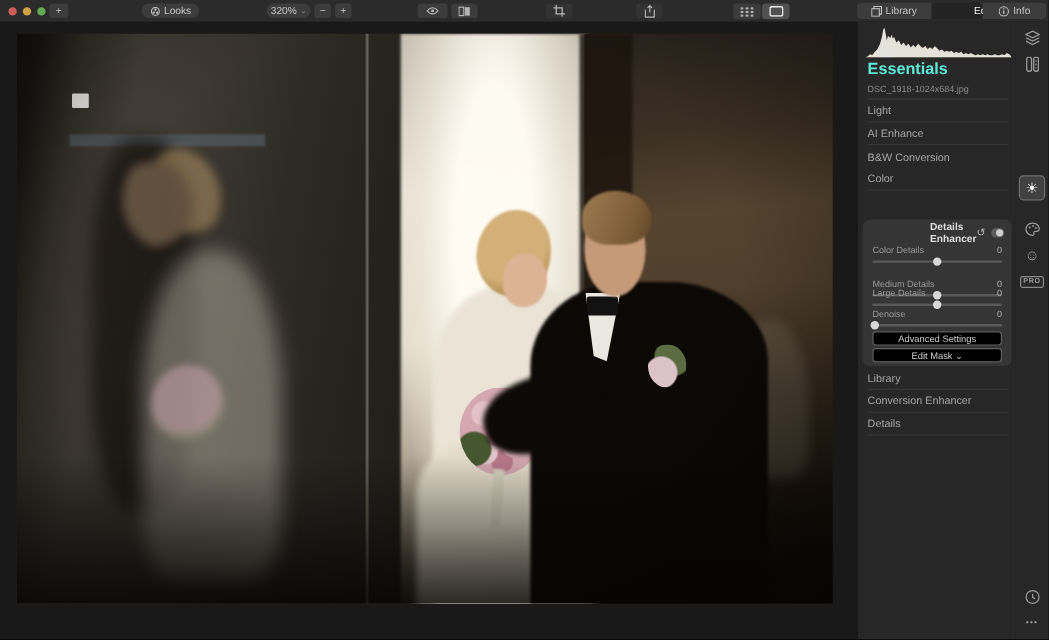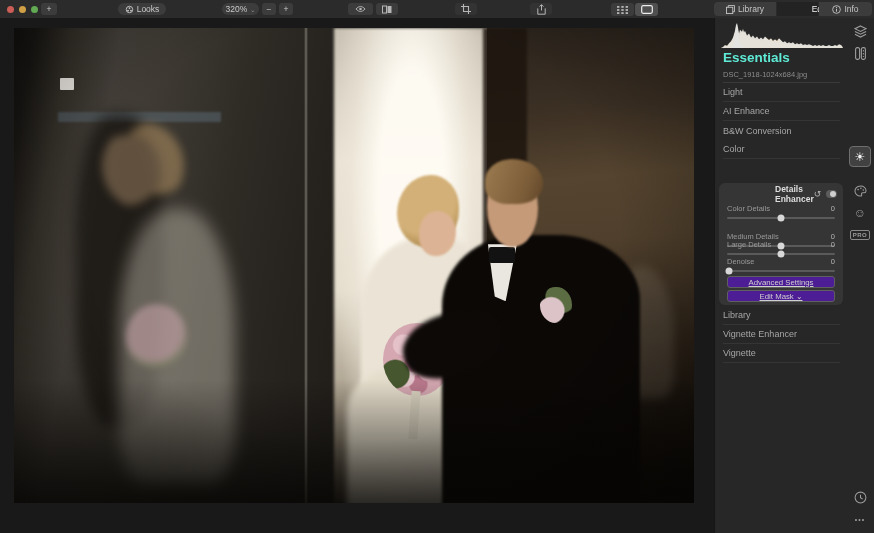--- a/index.html
+++ b/index.html
@@ -103,22 +103,22 @@
   .p-title { color:#dedede; font-size:8.5px; font-weight:bold; flex:1;padding-left:48px; }
   .reset { color:#b5b5b5; font-size:9px; margin-right:5px; line-height:10px; cursor:default; }
   .toggle { width:15px; height:8px; background:#5c5c5c; border-radius:4px; position:relative; }
   .toggle::after { content:""; position:absolute; right:1px; top:1px; width:6px; height:6px; border-radius:50%; background:#cfcfcf; }
   .sgroup { position:absolute; left:8px; right:8px; height:16px; }
   .srow { display:flex; justify-content:space-between; color:#999; font-size:7.5px; }
   .srow .sval { color:#b4b4b4; }
   .track { position:relative; margin-top:3.5px; height:2px; background:#5a5a5a; border-radius:1px; }
   .handle { position:absolute; top:50%; width:7px; height:7px; background:#d8d8d8; border-radius:50%;
             transform:translate(-50%,-50%); }
-  .pbtn { position:absolute; left:8px; width:108px; height:12px; background:#4c1d95; border:1px solid #5f5f5f;
-          border-radius:3px; color:#cfcfcf; font-size:7.8px; display:flex; align-items:center; justify-content:center;text-decoration:underline; }
+  .pbtn { position:absolute; left:8px; width:108px; height:12px; background:#000000; border:1px solid #5f5f5f;
+          border-radius:3px; color:#cfcfcf; font-size:7.8px; display:flex; align-items:center; justify-content:center; }
 
   
   .strip { position:absolute; left:846px; top:18px; width:28px; height:515px; background:#272727; z-index:4; }
   .sico { position:absolute; left:0; width:28px; height:18px; display:flex; align-items:center; justify-content:center;
           color:#9d9d9d; }
   .sunbox { position:absolute; left:3px; top:128px; width:22px; height:21px; background:#414141;
             border:1px solid #6e6e6e; border-radius:4px; display:flex; align-items:center; justify-content:center; color:#f5f5f5; font-size:12px; }
   .probadge { border:1px solid #8a8a8a; border-radius:2px; color:#9d9d9d; font-size:6px; font-weight:bold; padding:1px 2px; letter-spacing:.5px; }
   .smiley { font-size:12px; }
   .dots { letter-spacing:1px; font-size:7px; }
@@ -346,24 +346,24 @@
 
       <div class="pbtn" style="top:93px;">Advanced Settings</div>
       <div class="pbtn" style="top:107px;">Edit Mask ⌄</div>
     </div>
 
     <div class="secs-b">
       <div class="sec-row">
           <span>Library</span>
         </div>
       <div class="sec-row">
-          <span>Vignette Enhancer</span>
-        </div>
-      <div class="sec-row">
-          <span>Vignette</span>
+          <span>Conversion Enhancer</span>
+        </div>
+      <div class="sec-row">
+          <span>Details</span>
         </div>
     </div>
   </div>
 
   <div class="strip">
     <div class="sico" style="top:4px;">
       <svg width="13" height="13" viewBox="0 0 14 14">
         <path d="M7 1 L13 4 L7 7 L1 4 Z" fill="none" stroke="#9d9d9d" stroke-width="1.1"></path>
         <path d="M1 7 L7 10 L13 7" fill="none" stroke="#9d9d9d" stroke-width="1.1"></path>
         <path d="M1 10 L7 13 L13 10" fill="none" stroke="#9d9d9d" stroke-width="1.1"></path>

